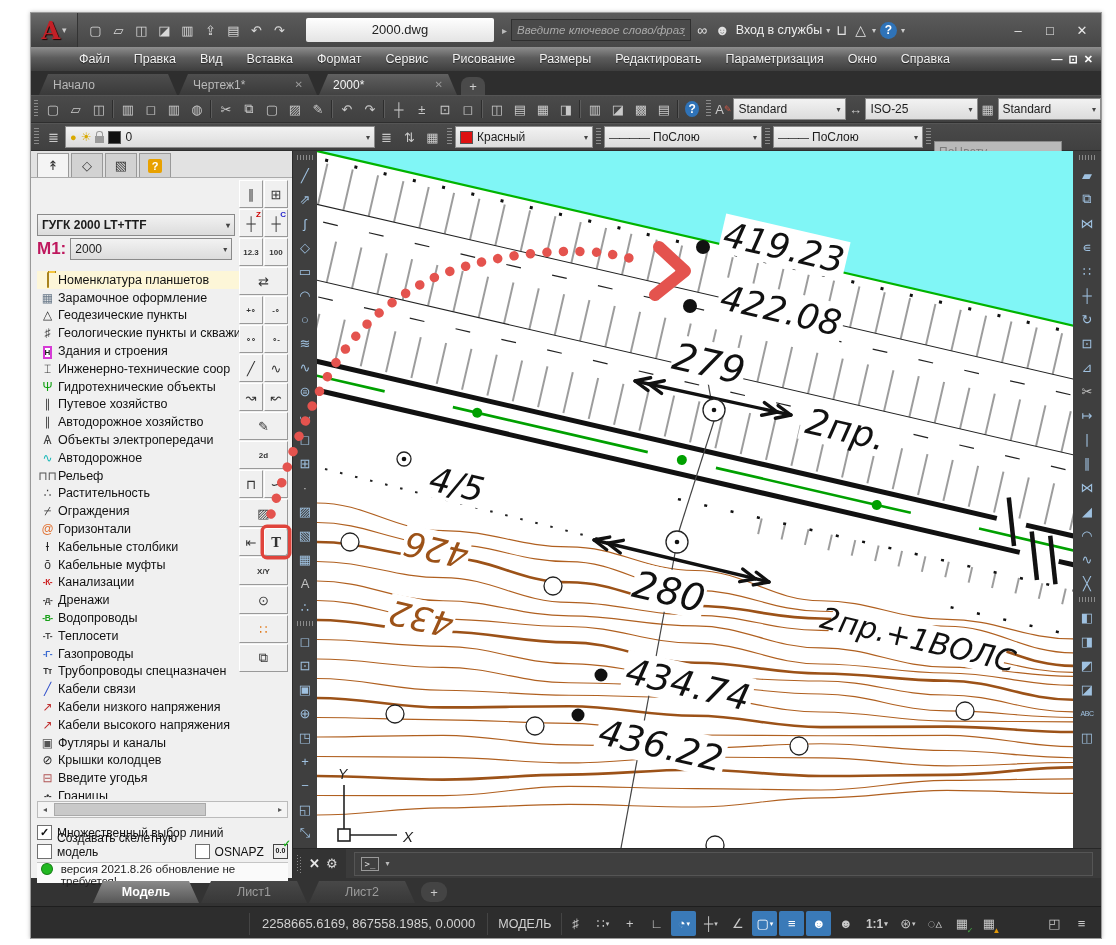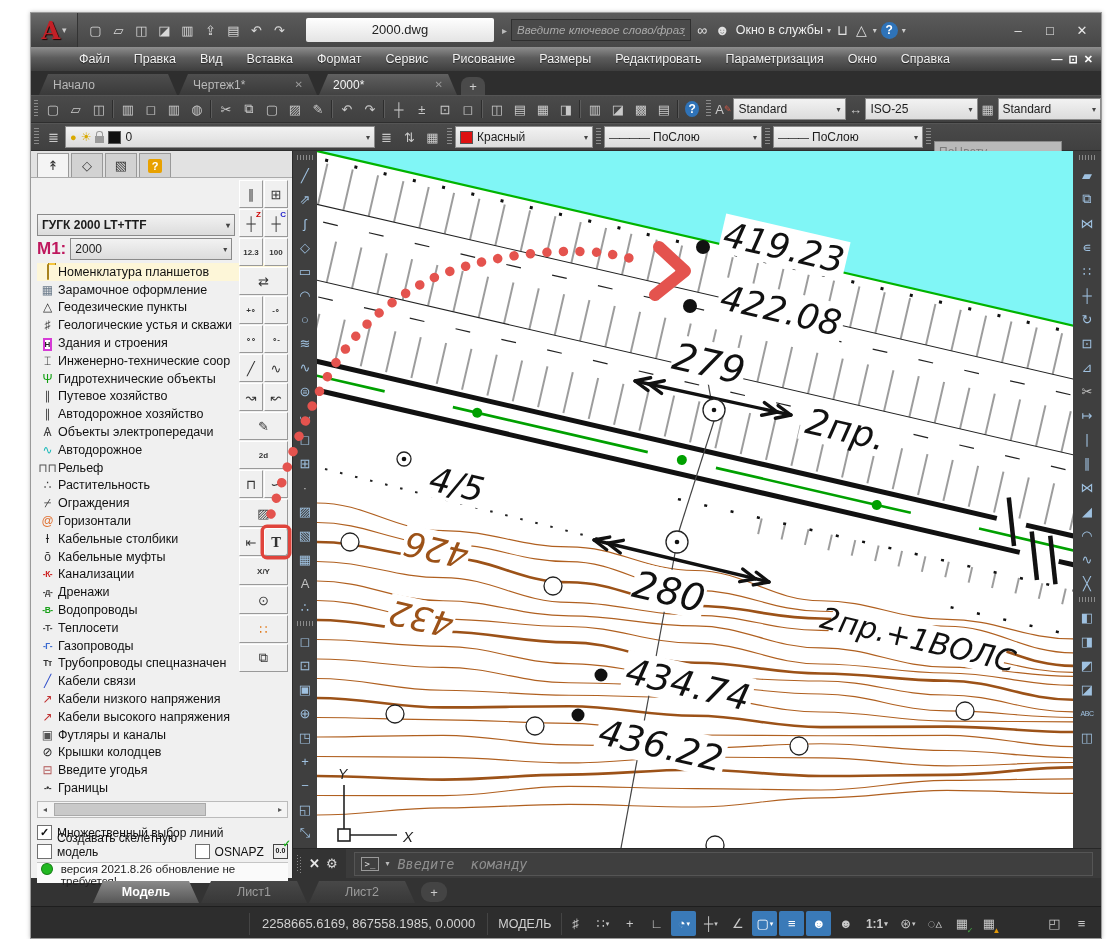--- a/index.html
+++ b/index.html
@@ -55,21 +55,21 @@
   .ptab.active{background:#f4f4f4;}
   .ptab .hq{background:#e8a100;color:#fff;border-radius:2px;width:14px;height:14px;font-size:11px;font-weight:bold;display:flex;align-items:center;justify-content:center;}
   .pbody{flex:1;position:relative;padding:3px 4px 0 6px;}
   .prow{margin:2px 0;}
   .combo.lib{width:188px;font-weight:bold;margin-top:33px;}
   .scale{display:flex;align-items:center;gap:4px;}
   .m1{font-weight:bold;font-size:17px;color:#be185d;}
   .combo.sc{width:152px;}
   .plist{margin-top:3px;height:536px;overflow:hidden;}
   .prowitem{height:17.8px;display:flex;align-items:center;white-space:nowrap;overflow:hidden;font-size:12.5px;color:#111;}
-  .prowitem.sel{background:#fdf6d8;}
+  .prowitem.sel{background:#fdf6d8;margin-top:8px;}
   .pico{width:21px;min-width:21px;text-align:center;font-size:12px;line-height:12px;}
   .pico.sm{font-size:8.5px;font-weight:bold;letter-spacing:-0.5px;}
   .folder{width:14px;height:9px;background:#f5c63d;border:1px solid #a8821d;border-radius:1px;position:relative;margin:0 auto;}
   .folder::before{content:"";position:absolute;top:-3px;left:0;width:6px;height:2px;background:#f5c63d;border:1px solid #a8821d;border-bottom:none;}
   .bld{width:12px;height:10px;border:2px solid #d63bd6;background:#fff;color:#222;font-size:8px;line-height:10px;font-weight:bold;text-align:center;margin:0 auto;}
   .ptools{position:absolute;top:2px;right:3px;width:50px;display:grid;grid-template-columns:24px 24px;gap:1px;}
   .tcell{height:26px;background:#f0f0f0;border:1px solid #999;border-top-color:#fff;border-left-color:#fff;display:flex;align-items:center;justify-content:center;font-size:13px;color:#333;position:relative;}
   .tcell.w{grid-column:span 2;}
   .tcell.smg{font-size:8px;font-weight:bold;}
   .tcell .tag{position:absolute;top:0;right:1px;font-size:8px;font-weight:bold;}
@@ -146,21 +146,21 @@
         <span class="qic">▤</span>
         <span class="qic">↶</span>
         <span class="qic">↷</span>
       </div>
     <div class="doctitle">2000.dwg</div>
     <div class="searchwrap">
       <span class="schev">▸</span>
       <input class="searchbox" placeholder="Введите ключевое слово/фразу" style="">
       <span class="ticon">∞</span>
       <span class="ticon">☻</span>
-      <span class="signin">Окно в службы</span>
+      <span class="signin">Вход в службы</span>
       <span class="caret">▾</span>
       <span class="ticon">⊔</span>
       <span class="ticon">△</span>
       <span class="caret">▾</span>
       <span class="helpbtn">?</span>
       <span class="caret">▾</span>
     </div>
     <div class="tspacer"></div>
     <div class="winctl">
       <span class="wbtn">–</span>
@@ -338,21 +338,21 @@
             <div class="prowitem">
               <span class="pico" style="color: rgb(106, 122, 138);">▦</span>
               <span>Зарамочное оформление</span>
             </div>
             <div class="prowitem">
               <span class="pico" style="color: rgb(51, 51, 51);">△</span>
               <span>Геодезические пункты</span>
             </div>
             <div class="prowitem">
               <span class="pico" style="color: rgb(68, 68, 68);">♯</span>
-              <span>Геологические устья и скважи</span>
+              <span>Геологические пункты и скважи</span>
             </div>
             <div class="prowitem">
               <span class="pico"><span class="bld">Н</span></span>
               <span>Здания и строения</span>
             </div>
             <div class="prowitem">
               <span class="pico" style="color: rgb(51, 51, 51);">⌶</span>
               <span>Инженерно-технические соор</span>
             </div>
             <div class="prowitem">
@@ -746,21 +746,20 @@
       </div>
       <div class="cmdbar">
         <div class="cmdleft">
           <span class="cgrip"></span>
           <span class="cmdx">✕</span>
           <span class="cmdwr">⚙</span>
         </div>
         <div class="cmdfield">
           <span class="promptbox">&gt;_</span>
           <span class="promptdd">▾</span>
-          <input class="cmdinput" placeholder="Введите  команду" style="">
         </div>
       </div>
     </div>
   </div>
 
   <div class="laytabs" id="laytabs">
       <div class="ltab active">Модель</div>
       <div class="ltab">Лист1</div>
       <div class="ltab">Лист2</div>
       <div class="lnew">+</div>

